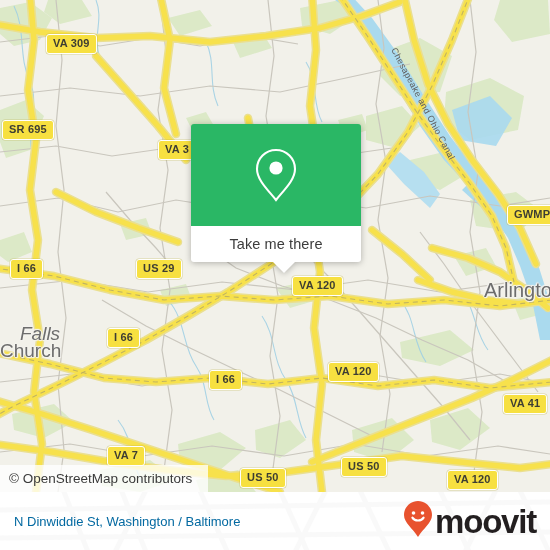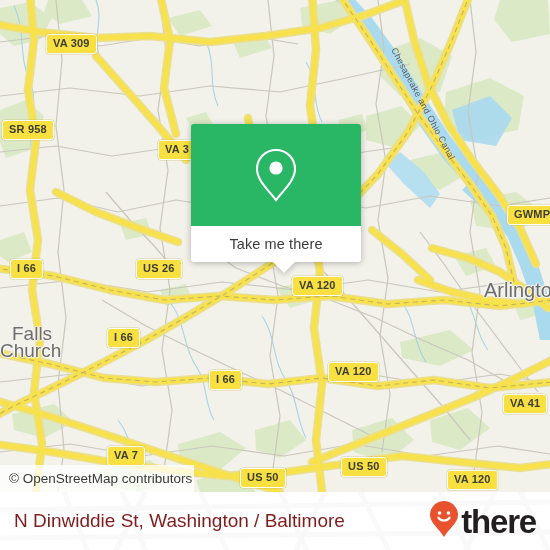--- a/index.html
+++ b/index.html
@@ -84,21 +84,21 @@
 
   
   #attribution {
     position: absolute;
     left: 0;
     top: 465px;
     height: 27px;
     display: flex;
     align-items: center;
     padding-left: 9px;
-    padding-right: 2px;
+    padding-right: 16px;
     background: rgba(255,255,255,0.78);
     color: #3a3a3a;
     font-size: 13.5px;
     font-family: "Liberation Sans", sans-serif;
     white-space: nowrap;
   }
 
   
   #popup {
     position: absolute;
@@ -160,22 +160,22 @@
   }
   #footer-ghost {
     position: absolute;
     left: 0; top: 0;
     width: 550px; height: 58px;
     opacity: 0.07;
     pointer-events: none;
   }
   #footer-title {
     position: relative;
-    color: #7f1d1d;
-    font-size: 19px;
+    color: #0369a1;
+    font-size: 13px;
     font-family: "Liberation Sans", sans-serif;
     white-space: nowrap;
     z-index: 2;
   }
   #brand {
     position: relative;
     display: flex;
     align-items: center;
     gap: 2px;
     z-index: 2;
@@ -338,37 +338,37 @@
           <path d="M-6 268 L54 276 L110 290 L164 300 L220 296 L274 300 L330 296 L388 304 L444 300 L500 306 L552 300"></path>
           <path d="M-6 352 L50 364 L104 378 L156 382 L210 378 L268 384 L322 378 L378 386 L434 380 L490 388 L552 382"></path>
           <path d="M470 -6 L452 40 L432 86 L408 132 L378 174 L344 210 L306 240 L268 266 L228 292 L188 316 L146 340 L104 362 L60 384 L14 406 L-8 418"></path>
           <path d="M340 -4 L366 34 L392 74 L418 114 L444 150 L470 184 L492 216 L506 248 L514 282"></path>
         </g>
 
       </g>
     </svg>
 
     <div class="shield" style="left:46px;  top:34px;">VA 309</div>
-    <div class="shield" style="left:2px;   top:120px;">SR 958</div>
+    <div class="shield" style="left:2px;   top:120px;">SR 695</div>
     <div class="shield" style="left:158px; top:120px;margin-top:20px;">VA 3</div>
-    <div class="shield" style="left:136px; top:259px;">US 26</div>
+    <div class="shield" style="left:136px; top:259px;">US 29</div>
     <div class="shield" style="left:10px;  top:259px;">I 66</div>
     <div class="shield" style="left:107px; top:328px;">I 66</div>
     <div class="shield" style="left:209px; top:370px;">I 66</div>
     <div class="shield" style="left:292px; top:276px;">VA 120</div>
     <div class="shield" style="left:328px; top:362px;">VA 120</div>
     <div class="shield" style="left:107px; top:446px;">VA 7</div>
     <div class="shield" style="left:240px; top:468px;">US 50</div>
     <div class="shield" style="left:341px; top:457px;">US 50</div>
     <div class="shield" style="left:447px; top:470px;">VA 120</div>
     <div class="shield" style="left:503px; top:394px;">VA 41</div>
     <div class="shield" style="left:507px; top:205px;">GWMP</div>
 
     <div class="place-label" style="left:484px; top:280px; font-size:20px;">Arlington</div>
-    <div class="place-label" style="left:12px;   top:324px;">Falls</div>
+    <div class="place-label" style="left:20px;   top:324px;font-style:italic;">Falls</div>
     <div class="place-label" style="left:0px;   top:341px;">Church</div>
 
     <div class="canal-label" style="left:398px; top:46px; transform: rotate(62deg);">Chesapeake and Ohio Canal</div>
 
     <div id="attribution">© OpenStreetMap contributors</div>
 
     <div id="popup">
       <div id="popup-green">
         <span id="popup-pin-icon">
           <svg width="44" height="56" viewBox="0 0 44 56" aria-hidden="true">
@@ -408,18 +408,18 @@
 
     <div id="brand">
       <span>
         <svg width="30" height="38" viewBox="0 0 30 38" aria-hidden="true">
           <path d="M15 1 C7.3 1, 1 7.3, 1 15 C1 23, 10 28.5, 15 37 C20 28.5, 29 23, 29 15 C29 7.3, 22.7 1, 15 1 Z" fill="#e8522e"></path>
           <circle cx="10.5" cy="13" r="1.8" fill="#ffffff"></circle>
           <circle cx="19.5" cy="13" r="1.8" fill="#ffffff"></circle>
           <path d="M9.4 17.6 C11.6 21.4, 18.4 21.4, 20.6 17.6" fill="none" stroke="#ffffff" stroke-width="2.1" stroke-linecap="round"></path>
         </svg>
       </span>
-      <span id="brand-wordmark">there</span>
+      <span id="brand-wordmark">moovit</span>
     </div>
 
   </div>
 
 </div>
 
 </body></html>

